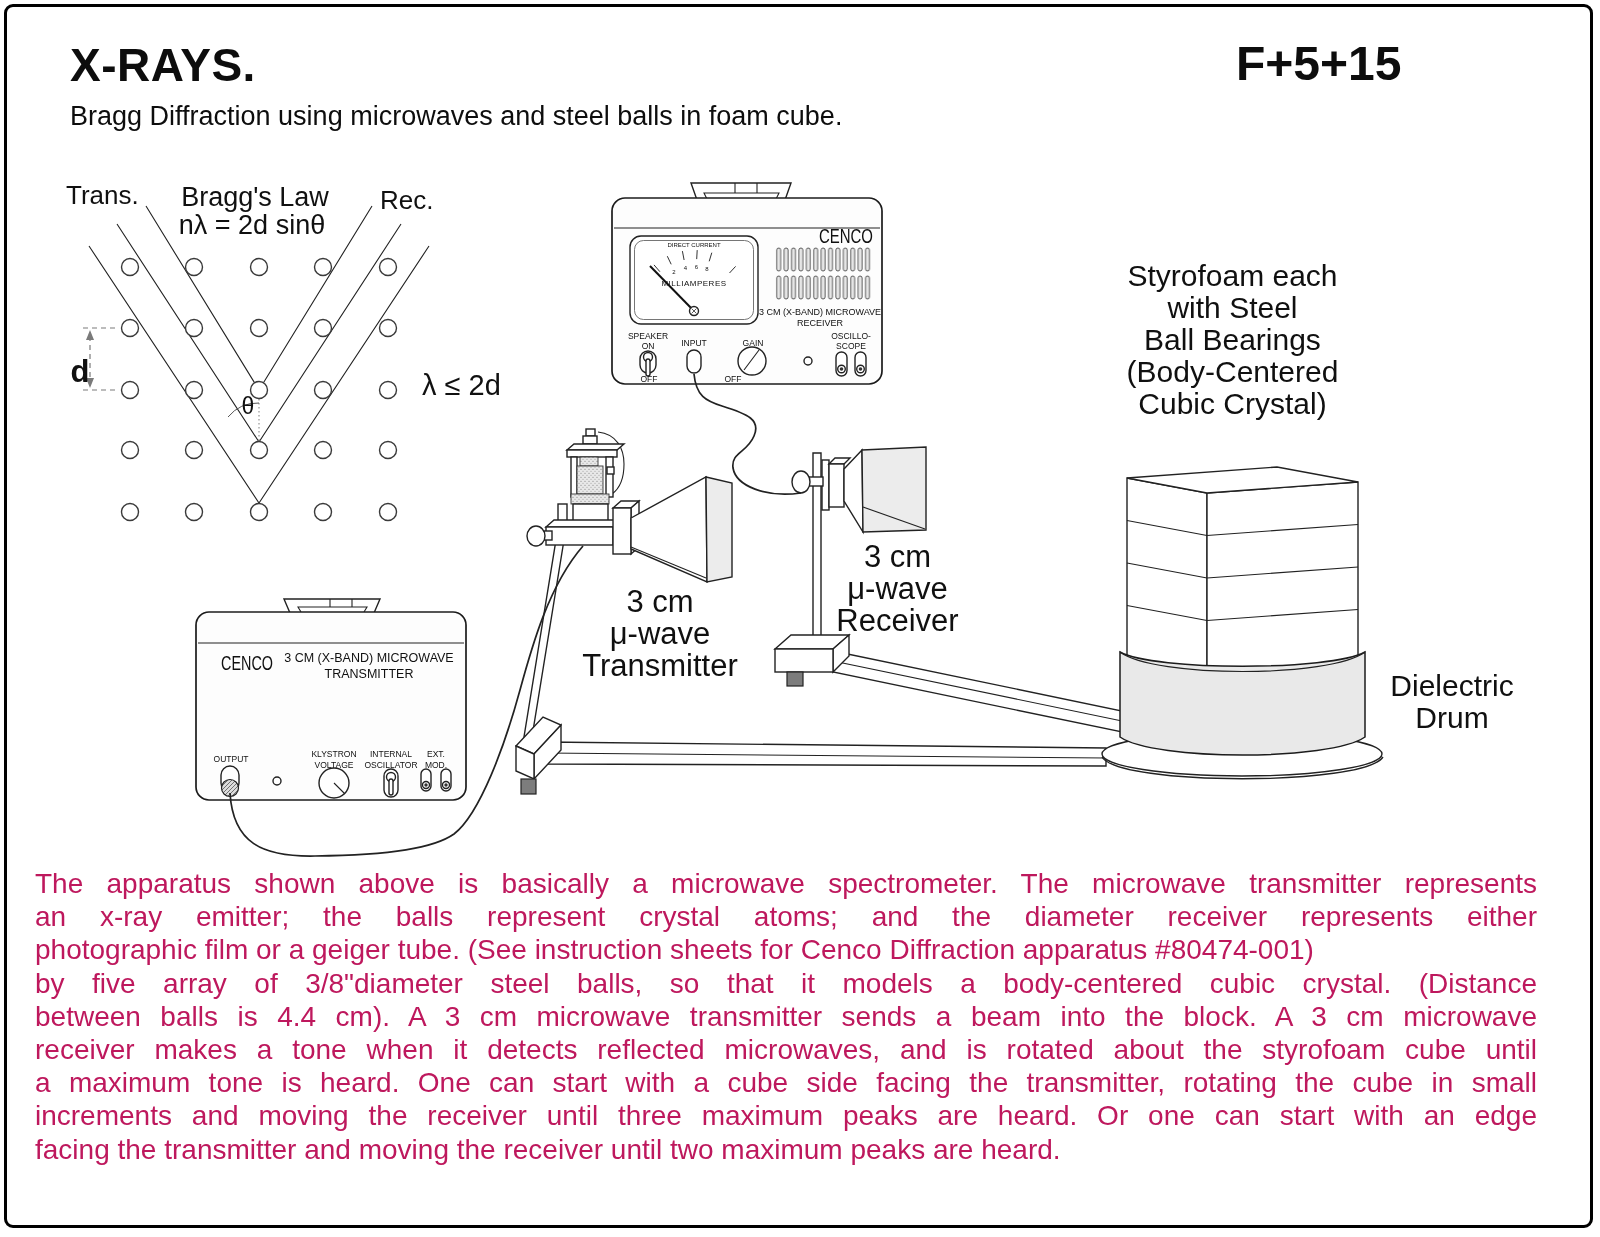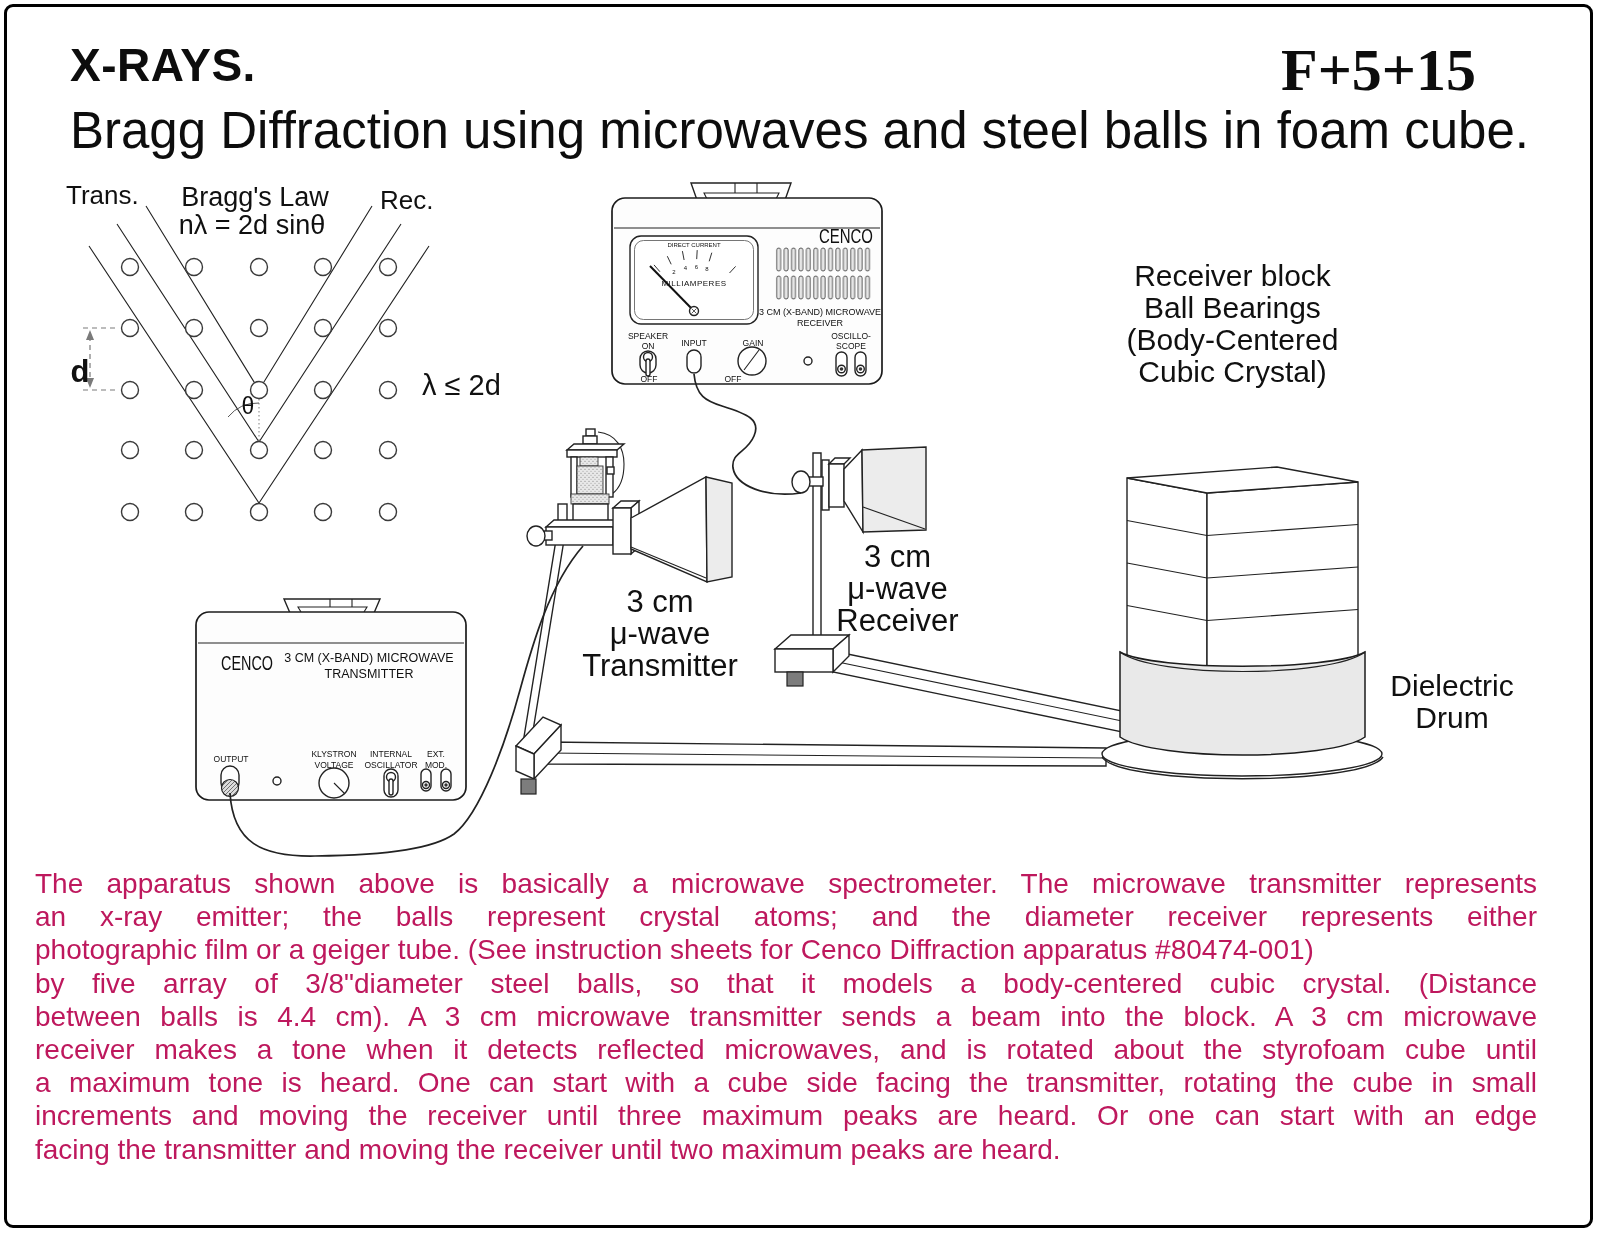--- a/index.html
+++ b/index.html
@@ -1,22 +1,22 @@
 <!DOCTYPE html>
 <html><head>
 <meta charset="utf-8">
 <style>
   html,body{margin:0;padding:0;background:#fff;}
   .page{position:relative;width:1600px;height:1237px;background:#ffffff;
         font-family:"Liberation Sans", sans-serif;color:#0d0d0d;overflow:hidden;}
   .frame{position:absolute;left:4px;top:4px;right:7px;bottom:9px;
          border:3px solid #000;border-radius:9px;pointer-events:none;}
   .title{position:absolute;left:70px;top:38px;font-size:46px;font-weight:bold;letter-spacing:.5px;}
-  .code{position:absolute;left:1281px;top:36px;font-size:60px;font-weight:bold;font-family:Liberation Serif, serif;}
-  .subtitle{position:absolute;left:70px;top:101px;font-size:51px;}
+  .code{position:absolute;left:1236px;top:36px;font-size:48px;font-weight:bold;}
+  .subtitle{position:absolute;left:70px;top:101px;font-size:27px;}
   svg.art{position:absolute;left:0;top:0;}
   svg text{fill:#101010;font-family:"Liberation Sans", sans-serif;}
   .ln{stroke:#222;stroke-width:1.4;fill:none;}
   .ln2{stroke:#222;stroke-width:1.1;fill:none;}
   .thin{stroke:#555;stroke-width:1;fill:none;}
   .fw{fill:#ffffff;stroke:#222;stroke-width:1.4;}
   .fg{fill:#ececec;stroke:#222;stroke-width:1.4;}
   .dash{stroke:#7a7a7a;stroke-width:1.2;stroke-dasharray:5 4;fill:none;}
   .dots{stroke:#8a8a8a;stroke-width:1.1;stroke-dasharray:1.5 2.5;fill:none;}
   .lbl{position:absolute;text-align:center;font-size:30px;line-height:32px;color:#101010;}
@@ -311,21 +311,22 @@
     <div>3 cm</div>
     <div>μ-wave</div>
     <div>Transmitter</div>
   </div>
   <div class="lbl" style="left:810px;top:541px;width:175px;font-size:31px;">
     <div>3 cm</div>
     <div>μ-wave</div>
     <div>Receiver</div>
   </div>
   <div class="lbl" style="left:1105px;top:260px;width:255px;">
-    <div>Receiver block</div>
+    <div>Styrofoam each</div>
+    <div>with Steel</div>
     <div>Ball Bearings</div>
     <div>(Body-Centered</div>
     <div>Cubic Crystal)</div>
   </div>
   <div class="lbl" style="left:1382px;top:670px;width:140px;text-align:center;">
     <div>Dielectric</div>
     <div>Drum</div>
   </div>
 
   <div class="bodytext" id="body-text">

